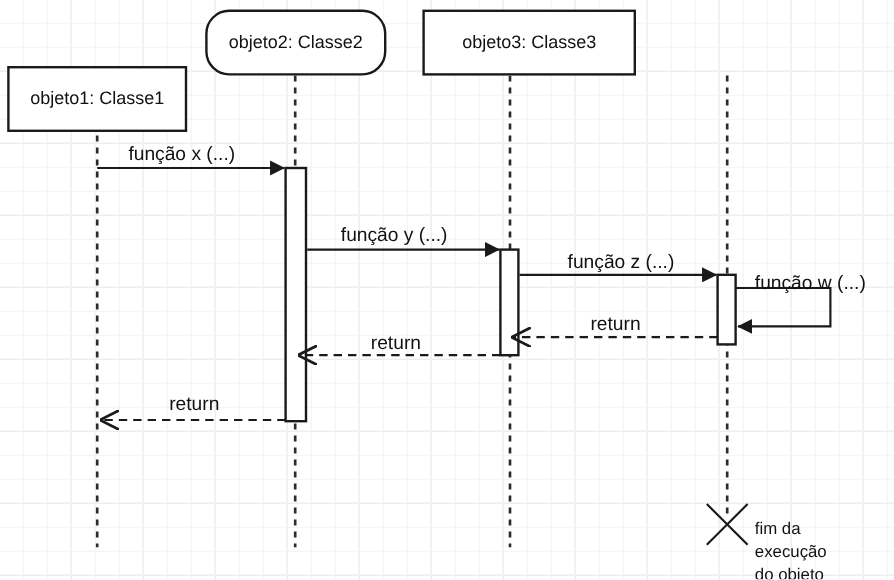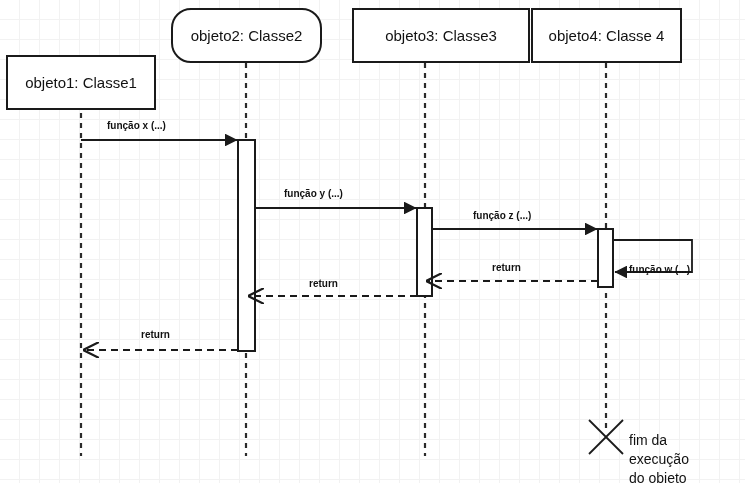--- a/index.html
+++ b/index.html
@@ -47,25 +47,24 @@
   .obj-label {
     font-family: "Liberation Sans", sans-serif;
     font-size: 15px;
     color: #111111;
     white-space: nowrap;
     line-height: 1;
   }
   .msg-label {
     position: absolute;
     font-family: "Liberation Sans", sans-serif;
-    font-size: 10px;
+    font-size: 16px;
     color: #111111;
     white-space: nowrap;
     line-height: 1;
-    font-weight: bold;
   }
   .note-label {
     position: absolute;
     font-family: "Liberation Sans", sans-serif;
     font-size: 14px;
     color: #111111;
     line-height: 19px;
     white-space: pre-line;
     margin-top: 12px;
   }
@@ -125,31 +124,28 @@
   </div>
 
   <div class="obj-box" style="left:171px; top:8px; width:151px; height:55px;border-radius:20px;">
     <span class="obj-label">objeto2: Classe2</span>
   </div>
 
   <div class="obj-box" style="left:352px; top:8px; width:178px; height:55px;">
     <span class="obj-label">objeto3: Classe3</span>
   </div>
 
-  <div class="obj-box" style="left:531px; top:8px; width:151px; height:55px;">
-    <span class="obj-label">objeto4: Classe 4</span>
-  </div>
 
   <div class="msg-label" style="left:107px; top:121px;">função x (...)</div>
 
   <div class="msg-label" style="left:284px; top:189px;">função y (...)</div>
 
   <div class="msg-label" style="left:473px; top:211px;text-align:right;">função z (...)</div>
 
-  <div class="msg-label" style="left:629px; top:229px;margin-top:36px;">função w (...)</div>
+  <div class="msg-label" style="left:629px; top:229px;">função w (...)</div>
 
   <div class="msg-label" style="left:492px; top:263px;">return</div>
 
   <div class="msg-label" style="left:309px; top:279px;">return</div>
 
   <div class="msg-label" style="left:141px; top:330px;">return</div>
 
   <div class="note-label" style="left:629px; top:419px;">fim da
 execução
 do objeto</div>

